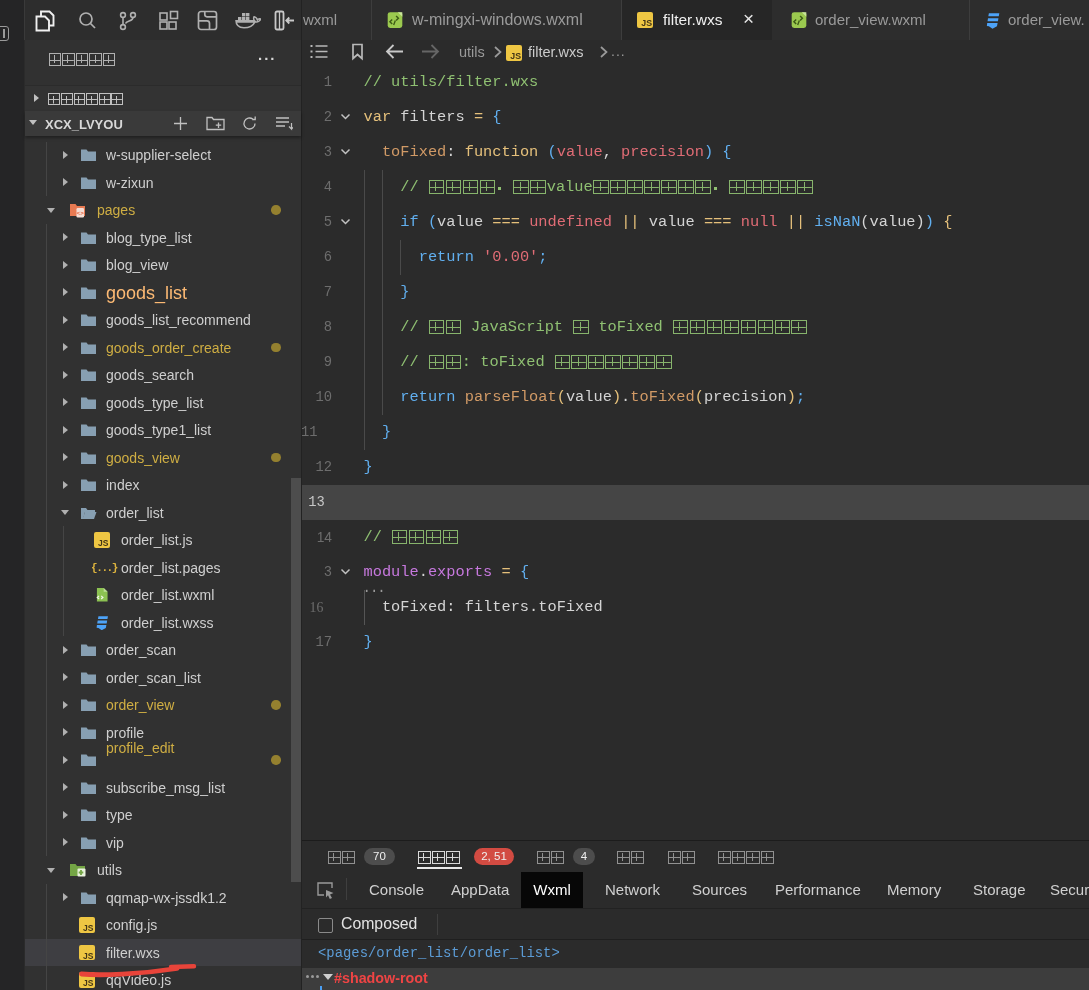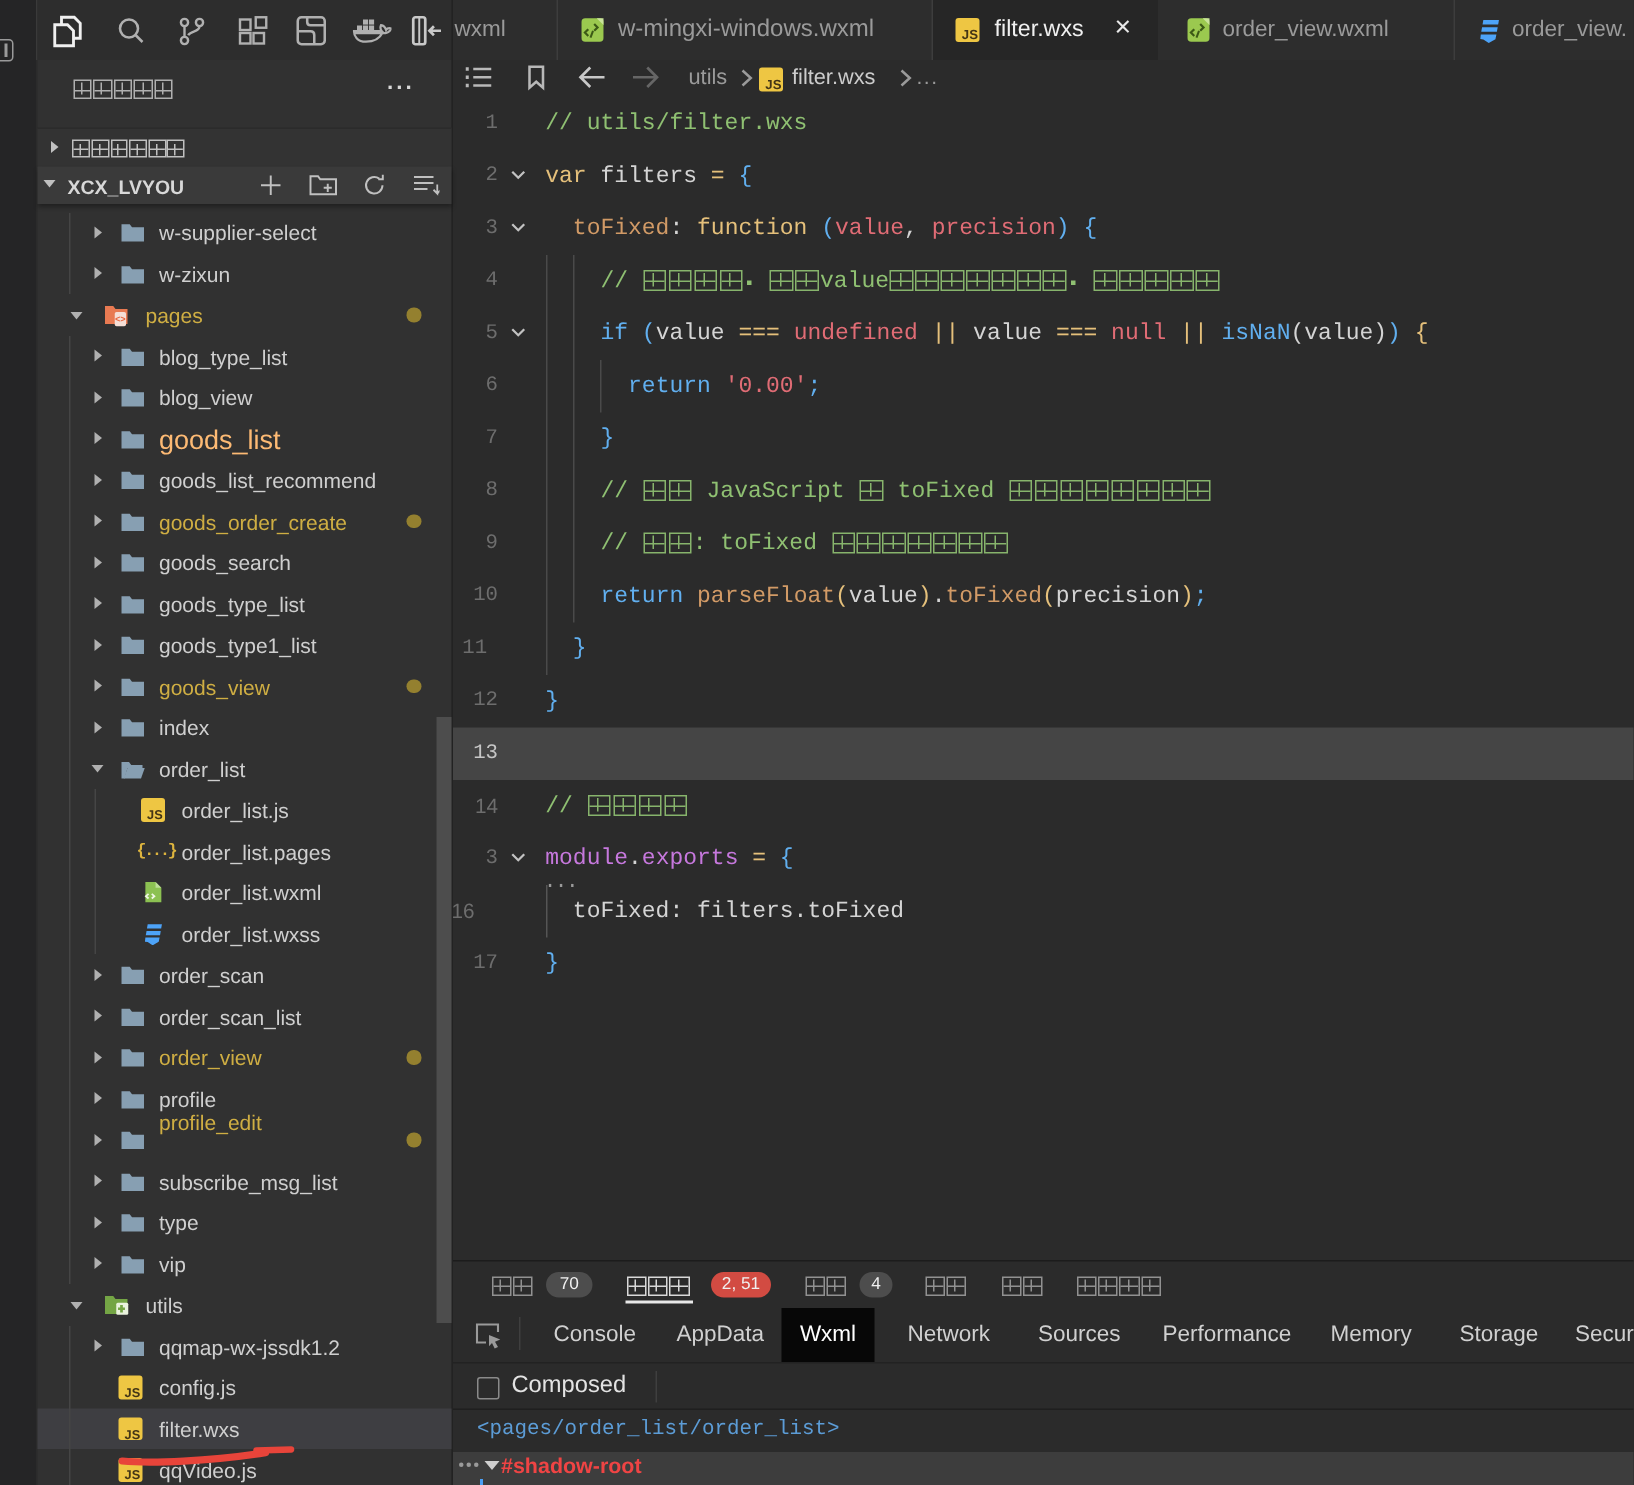--- a/index.html
+++ b/index.html
@@ -128,26 +128,26 @@
 <div class="abs" style="left:301px;top:65.0px;width:31px;height:35px;line-height:35px;text-align:right;font-family:'Liberation Mono',monospace;font-size:13.8px;color:#6d6d6d">1</div>
 <div class="abs" style="left:301px;top:100.0px;width:31px;height:35px;line-height:35px;text-align:right;font-family:'Liberation Mono',monospace;font-size:13.8px;color:#6d6d6d">2</div>
 <div class="abs" style="left:301px;top:135.0px;width:31px;height:35px;line-height:35px;text-align:right;font-family:'Liberation Mono',monospace;font-size:13.8px;color:#6d6d6d">3</div>
 <div class="abs" style="left:301px;top:170.0px;width:31px;height:35px;line-height:35px;text-align:right;font-family:'Liberation Mono',monospace;font-size:13.8px;color:#6d6d6d">4</div>
 <div class="abs" style="left:301px;top:205.0px;width:31px;height:35px;line-height:35px;text-align:right;font-family:'Liberation Mono',monospace;font-size:13.8px;color:#6d6d6d">5</div>
 <div class="abs" style="left:301px;top:240.0px;width:31px;height:35px;line-height:35px;text-align:right;font-family:'Liberation Mono',monospace;font-size:13.8px;color:#6d6d6d">6</div>
 <div class="abs" style="left:301px;top:275.0px;width:31px;height:35px;line-height:35px;text-align:right;font-family:'Liberation Mono',monospace;font-size:13.8px;color:#6d6d6d">7</div>
 <div class="abs" style="left:301px;top:310.0px;width:31px;height:35px;line-height:35px;text-align:right;font-family:'Liberation Mono',monospace;font-size:13.8px;color:#6d6d6d">8</div>
 <div class="abs" style="left:301px;top:345.0px;width:31px;height:35px;line-height:35px;text-align:right;font-family:'Liberation Mono',monospace;font-size:13.8px;color:#6d6d6d">9</div>
 <div class="abs" style="left:301px;top:380.0px;width:31px;height:35px;line-height:35px;text-align:right;font-family:'Liberation Mono',monospace;font-size:13.8px;color:#6d6d6d">10</div>
-<div class="abs" style="left:301px;top:415.0px;width:31px;height:35px;line-height:35px;text-align:center;font-family:'Liberation Mono',monospace;font-size:13.8px;color:#6d6d6d">11</div>
+<div class="abs" style="left:301px;top:415.0px;width:31px;height:35px;line-height:35px;text-align:left;font-family:'Liberation Mono',monospace;font-size:13.8px;color:#6d6d6d">11</div>
 <div class="abs" style="left:301px;top:450.0px;width:31px;height:35px;line-height:35px;text-align:right;font-family:'Liberation Mono',monospace;font-size:13.8px;color:#6d6d6d">12</div>
-<div class="abs" style="left:301px;top:485.0px;width:31px;height:35px;line-height:35px;text-align:right;font-family:'Liberation Mono',monospace;font-size:13.8px;color:#c6c6c6">13</div>
+<div class="abs" style="left:301px;top:485.0px;width:31px;height:35px;line-height:35px;text-align:center;font-family:'Liberation Mono',monospace;font-size:13.8px;color:#c6c6c6">13</div>
 <div class="abs" style="left:301px;top:520.0px;width:31px;height:35px;line-height:35px;text-align:right;font-family:Liberation Sans, sans-serif;font-size:13.8px;color:#6d6d6d">14</div>
 <div class="abs" style="left:301px;top:555.0px;width:31px;height:35px;line-height:35px;text-align:right;font-family:'Liberation Mono',monospace;font-size:13.8px;color:#6d6d6d">3</div>
-<div class="abs" style="left:301px;top:590.0px;width:31px;height:35px;line-height:35px;text-align:left;font-family:Liberation Sans, sans-serif;font-size:13.8px;color:#6d6d6d">16</div>
+<div class="abs" style="left:301px;top:590.0px;width:31px;height:35px;line-height:35px;text-align:center;font-family:Liberation Serif, serif;font-size:13.8px;color:#6d6d6d">16</div>
 <div class="abs" style="left:301px;top:625.0px;width:31px;height:35px;line-height:35px;text-align:right;font-family:'Liberation Mono',monospace;font-size:13.8px;color:#6d6d6d">17</div>
 <svg class="abs" style="left:340px;top:113.0px" width="11" height="8" viewBox="0 0 11 8" fill="none" stroke="#c2c2c2" stroke-width="1.5">
     <path d="M1.5 1.5 L5.5 5.5 L9.5 1.5"></path>
   </svg>
 <svg class="abs" style="left:340px;top:148.0px" width="11" height="8" viewBox="0 0 11 8" fill="none" stroke="#c2c2c2" stroke-width="1.5">
     <path d="M1.5 1.5 L5.5 5.5 L9.5 1.5"></path>
   </svg>
 <svg class="abs" style="left:340px;top:218.0px" width="11" height="8" viewBox="0 0 11 8" fill="none" stroke="#c2c2c2" stroke-width="1.5">
     <path d="M1.5 1.5 L5.5 5.5 L9.5 1.5"></path>
   </svg>

